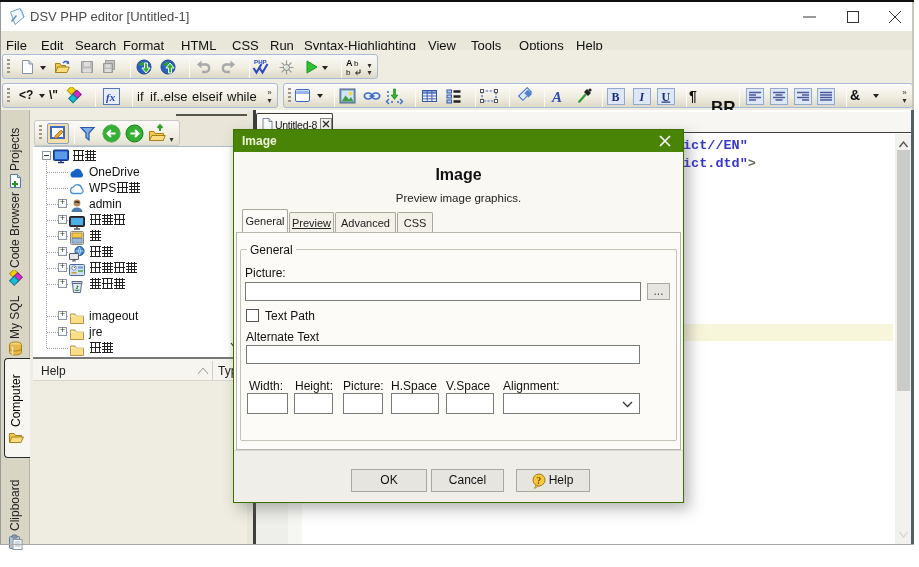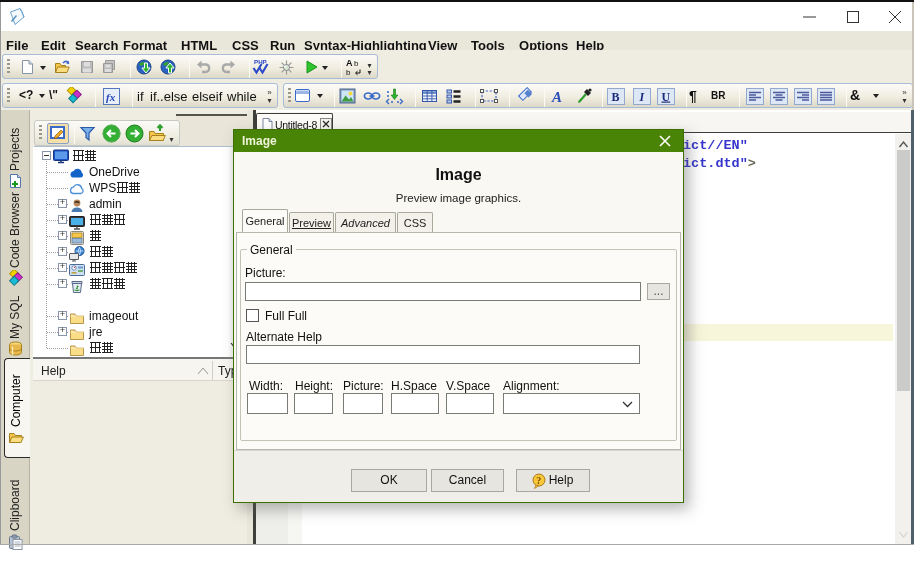--- a/index.html
+++ b/index.html
@@ -13,21 +13,21 @@
 #b-right{position:absolute;left:911px;top:110px;width:3px;height:435px;background:#50606a;z-index:50;}
 #b-right2{position:absolute;left:912px;top:2px;width:2px;height:108px;background:#c9c5b8;z-index:50;}
 #b-bot{position:absolute;left:0;top:544px;width:914px;height:1px;background:#aaa;z-index:50;}
 
 #titlebar{position:absolute;left:0;top:2px;width:100%;height:29px;background:#fff;}
 #title-text{position:absolute;left:30px;top:7px;font-size:13px;color:#4a4a4a;}
 .wc{position:absolute;top:0;height:29px;width:34px;}
 
 #menubar{position:absolute;left:0;top:31px;width:100%;height:19px;background:#e9e7da;
   font-size:13px;color:#111;}
-#menubar span{position:absolute;top:7px;font-weight:bold;}
+#menubar span{position:absolute;top:7px;}
 
 .tbrow{position:absolute;left:0;width:100%;background:#efede1;}
 .chunk{position:absolute;border:1px solid #a7bcd6;border-radius:3px;
   background:linear-gradient(#fcfbf8,#efecdf 60%,#ddd9c8);}
 .grip{position:absolute;left:4px;top:4px;bottom:4px;width:3px;
   background:repeating-linear-gradient(#9a9888 0 2px,transparent 2px 4px);}
 .tsep{display:inline-block;width:1px;height:20px;background:#b4b1a0;
   border-right:1px solid #fbfaf5;vertical-align:middle;margin:0 3px;}
 .tbtxt{display:inline-block;vertical-align:middle;font-size:13px;color:#111;padding:0 5px;}
 .dd{display:inline-block;vertical-align:middle;width:0;height:0;
@@ -88,20 +88,21 @@
     <div id="b-right"></div>
     <div id="b-right2"></div>
     <div id="b-bot"></div>
   <div id="titlebar">
     <svg style="position:absolute;left:8px;top:5px" width="19" height="19" viewBox="0 0 19 19">
       <path d="M2.5 5 L12 1.5 L16 10 L7 17.5 Z" fill="#f4fafd" stroke="#6aa0cc" stroke-width="1"></path>
       <path d="M2.5 5 L7 17.5 L5 10.5 Z" fill="#a8cfe8" stroke="none"></path>
       <path d="M12 1.5 L14 4.5 L16 10" fill="#cfe6f4" stroke="#6aa0cc" stroke-width="1"></path>
       <path d="M3.5 14.5 L8.5 8.5" stroke="#5590bb" stroke-width="1.4" fill="none"></path>
     </svg>
+    <span id="title-text">DSV PHP editor [Untitled-1]</span>
     <svg class="wc" style="right:88px" width="34" height="29">
         <path d="M11 15 H24" stroke="#333" stroke-width="1"></path>
       </svg>
     <svg class="wc" style="right:44px" width="34" height="29">
         <rect x="11.5" y="9.5" width="11" height="11" fill="none" stroke="#333" stroke-width="1"></rect>
       </svg>
     <svg class="wc" style="right:2px" width="34" height="29">
         <path d="M11 9 L23 21 M23 9 L11 21" stroke="#333" stroke-width="1"></path>
       </svg>
   </div>
@@ -281,21 +282,21 @@
     <svg class="abs" style="left:349px;top:4px" width="18" height="17">
           <rect x="0.5" y="0.5" width="17" height="16" fill="#dde7f6" stroke="#92a8cc"></rect>
           <text x="6.5" y="13" font-size="12" font-weight="bold" font-style="italic" fill="#1a2a7a" font-family="Liberation Serif">I</text>
         </svg>
     <svg class="abs" style="left:373px;top:4px" width="18" height="17">
           <rect x="0.5" y="0.5" width="17" height="16" fill="#dde7f6" stroke="#92a8cc"></rect>
           <text x="4.5" y="12.5" font-size="12" font-weight="bold" fill="#1a2a7a" font-family="Liberation Serif" text-decoration="underline">U</text>
         </svg>
     <div class="tsep abs" style="left:399px;top:3px"></div>
     <span class="abs" style="left:405px;top:4px;font-size:14px;font-weight:bold;color:#111">¶</span>
-    <span class="abs" style="left:427px;top:6px;font-size:10px;font-weight:bold;color:#111">BR</span>
+    <span class="abs" style="left:427px;top:14px;font-size:17px;font-weight:bold;color:#111">BR</span>
     <div class="tsep abs" style="left:452px;top:3px"></div>
     <svg class="abs" style="left:462px;top:4px" width="18" height="17">
           <rect x="0.5" y="0.5" width="17" height="16" fill="#dde7f6" stroke="#92a8cc"></rect>
           <path d="M3 4.5 h12 M3 7 h7 M3 9.5 h12 M3 12 h7" stroke="#4a5a9a" stroke-width="1.4"></path>
         </svg>
     <svg class="abs" style="left:486px;top:4px" width="18" height="17">
           <rect x="0.5" y="0.5" width="17" height="16" fill="#dde7f6" stroke="#92a8cc"></rect>
           <path d="M3 4.5 h12 M5.5 7 h7 M3 9.5 h12 M5.5 12 h7" stroke="#4a5a9a" stroke-width="1.4"></path>
         </svg>
     <svg class="abs" style="left:510px;top:4px" width="18" height="17">
@@ -549,31 +550,31 @@
   <div id="dtitle">
     <span style="position:absolute;left:8px;top:4px;font-size:12px;font-weight:bold;color:#eef4da;">Image</span>
     <svg style="position:absolute;left:424px;top:4px" width="14" height="14">
         <path d="M2 2 L12 12 M12 2 L2 12" stroke="#fff" stroke-width="1.6"></path>
       </svg>
   </div>
   <div class="abs" style="left:0;top:36px;width:449px;text-align:center;font-size:16px;font-weight:bold;color:#111;">Image</div>
   <div class="abs" style="left:0;top:62px;width:449px;text-align:center;font-size:11.5px;color:#222;">Preview image graphics.</div>
   <div class="dtab sel" style="left:8px;width:46px;">General</div>
   <div class="dtab" style="left:55px;width:45px;text-decoration:underline;">Preview</div>
-  <div class="dtab" style="left:101px;width:61px;font-style:italic;">Advanced</div>
+  <div class="dtab" style="left:101px;width:61px;">Advanced</div>
   <div class="dtab" style="left:163px;width:36px;">CSS</div>
   <div class="abs" style="left:2px;top:101.5px;width:445px;height:218px;background:#fcfbf7;border:1px solid #b8b7ad;"></div>
   <div class="abs" style="left:6px;top:119px;width:437px;height:192px;border:1px solid #c4c3b7;border-radius:2px;"></div>
   <span class="dlabel" style="left:13px;top:113px;background:#fcfbf7;padding:0 3px;">General</span>
   <span class="dlabel" style="left:11px;top:136px;">Picture:</span>
   <input class="din" style="left: 11px; top: 152px; width: 396px; height: 19px;">
   <div class="dbtn" style="left:413px;top:153px;width:23px;height:17px;line-height:15px;color:#555;">...</div>
   <div class="abs" style="left:12px;top:179px;width:13px;height:13px;background:#fff;border:1px solid #555;"></div>
-  <span class="dlabel" style="left:31px;top:179px;">Full Full</span>
-  <span class="dlabel" style="left:12px;top:200px;">Alternate Help</span>
+  <span class="dlabel" style="left:31px;top:179px;">Text Path</span>
+  <span class="dlabel" style="left:12px;top:200px;">Alternate Text</span>
   <input class="din" style="left: 12px; top: 215px; width: 394px; height: 19px;">
   <span class="dlabel" style="left:15px;top:249px;">Width:</span>
   <span class="dlabel" style="left:61px;top:249px;text-align:right;">Height:</span>
   <span class="dlabel" style="left:109px;top:249px;">Picture:</span>
   <span class="dlabel" style="left:157px;top:249px;">H.Space</span>
   <span class="dlabel" style="left:212px;top:249px;">V.Space</span>
   <span class="dlabel" style="left:269px;top:249px;">Alignment:</span>
   <input class="din" style="left: 13px; top: 263px; width: 41px; height: 21px;">
   <input class="din" style="left: 60px; top: 263px; width: 39px; height: 21px;">
   <input class="din" style="left: 109px; top: 263px; width: 40px; height: 21px;">

